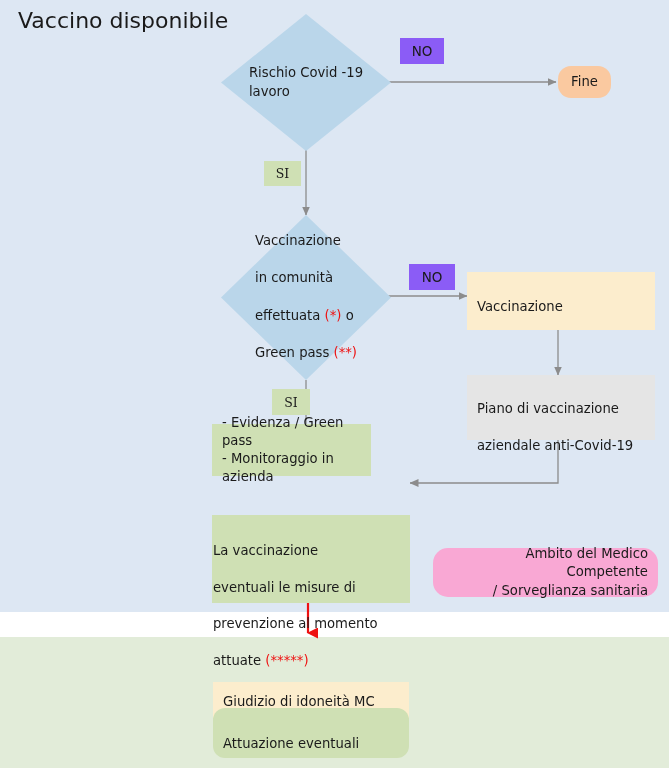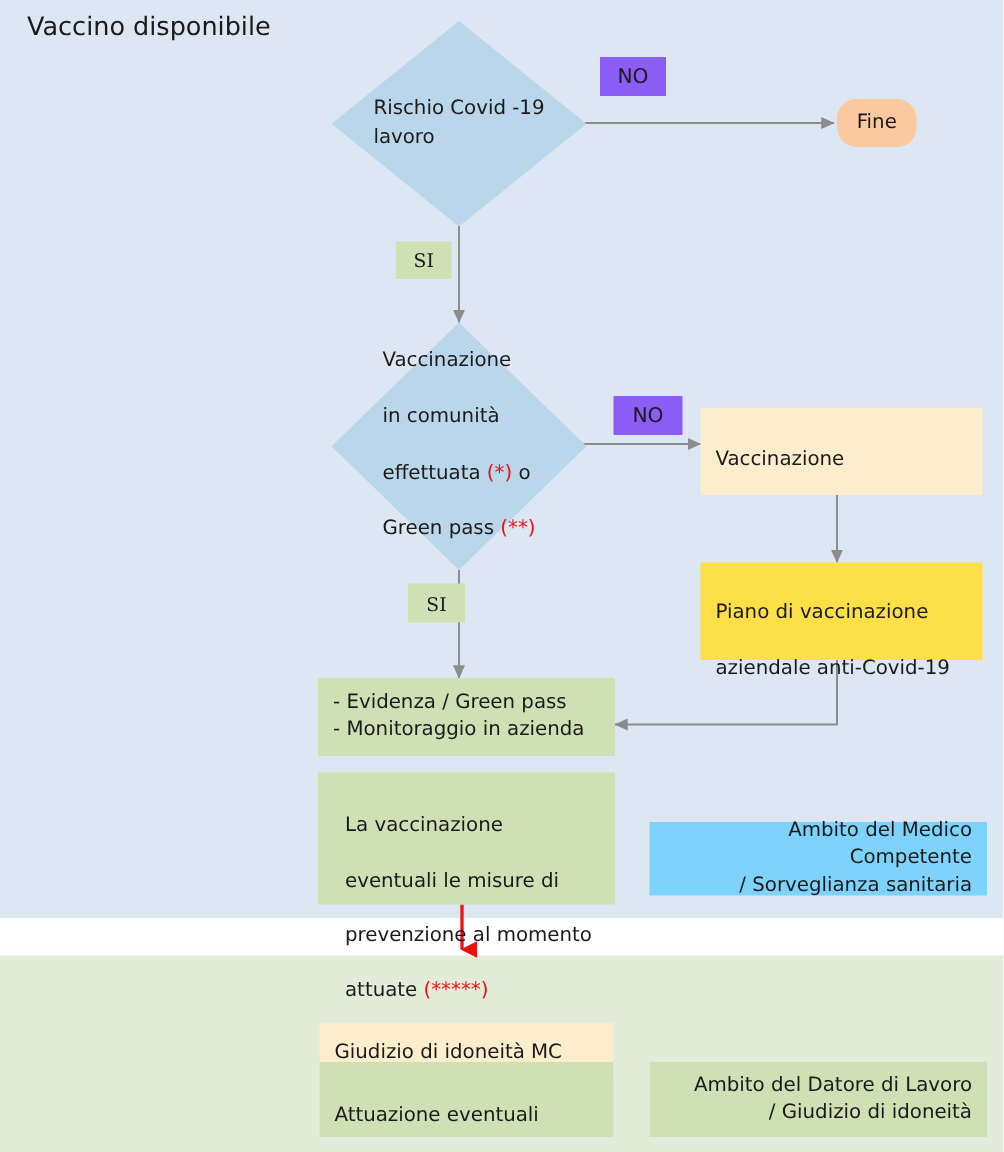--- a/index.html
+++ b/index.html
@@ -66,23 +66,23 @@
   }
   .node.right {
     justify-content: flex-end;
     text-align: right;
   }
   .node.top {
     align-items: flex-start;
   }
   .fill-green   { background: #cfe0b4; }
   .fill-yellow  { background: #fcedcd; }
-  .fill-pink    { background: #fde047; }
+  .fill-pink    { background: #e5e5e5; }
   .fill-orange  { background: #fac9a0; }
-  .fill-blue    { background: #7dd3fc; }
+  .fill-blue    { background: #f9a8d4; border-radius: 15px; }
   .fill-greenlt { background: #cfe0b4; }
   .clip { overflow: hidden; }
 
   
   .diamond-wrap {
     position: absolute;
   }
   .diamond-shape {
     position: absolute;
     inset: 0;
@@ -117,21 +117,21 @@
   }
   .tag-no {
     background: #8b5cf6;
     font-size: 13.5px;
   }
   
   #title {
     position: absolute;
     left: 18px;
     top: 8px;
-    font-size: 17px;
+    font-size: 22px;
     color: #1a1a1a;
   }
   
   #connectors {
     position: absolute;
     left: 0;
     top: 0;
     width: 669px;
     height: 768px;
     pointer-events: none;
@@ -216,48 +216,44 @@
 
   <div class="node left top fill-pink" style="left:467px; top:375px; width:188px; height:65px; padding:7px 10px 0 10px;">
     <div>
       <div><span>Piano di vaccinazione</span></div>
       <div><span>aziendale anti-Covid-19</span></div>
     </div>
   </div>
 
   <div class="tag tag-si" style="left:260px; top:389px; width:38px; height:26px;">SI</div>
 
-  <div class="node left pad fill-green" style="left:212px; top:452px; width:198px; height:52px;">
+  <div class="node left pad fill-green" style="left:212px; top:424px; width:159px; height:52px;">
     <span>- Evidenza /  Green pass
 - Monitoraggio in azienda</span>
   </div>
 
-  <div class="node left top fill-green" style="left:212px; top:515px; width:198px; height:88px; padding:9px 10px 0 18px;">
+  <div class="node left top fill-green" style="left:212px; top:515px; width:198px; height:88px; padding:9px 10px 0 1px;">
     <div>
       <div><span>La vaccinazione</span></div>
       <div><span>eventuali le misure di</span></div>
       <div><span>prevenzione al momento</span></div>
       <div><span>attuate </span><span class="red">(*****)</span></div>
     </div>
   </div>
 
   <div class="node right pad fill-blue" style="left:433px; top:548px; width:225px; height:49px;">
     <span>Ambito del Medico Competente
 / Sorveglianza sanitaria</span>
   </div>
 
   <div class="node left pad fill-yellow" style="left:213px; top:647px; width:196px; height:41px;margin-top:35px;">
     <span>Giudizio  di idoneità MC</span>
   </div>
 
-  <div class="node left top fill-greenlt" style="left:213px; top:708px; width:196px; height:50px; padding:9px 10px 0 10px;">
+  <div class="node left top fill-greenlt" style="left:213px; top:708px; width:196px; height:50px; padding:9px 10px 0 10px;border-radius:12px;">
     <div>
       <div><span>Attuazione eventuali</span></div>
       
     </div>
   </div>
 
-  <div class="node right pad fill-greenlt" style="left:433px; top:708px; width:225px; height:50px;">
-    <span>Ambito del Datore di Lavoro
-/ Giudizio  di idoneità</span>
-  </div>
 
 </div>
 
 </body></html>

